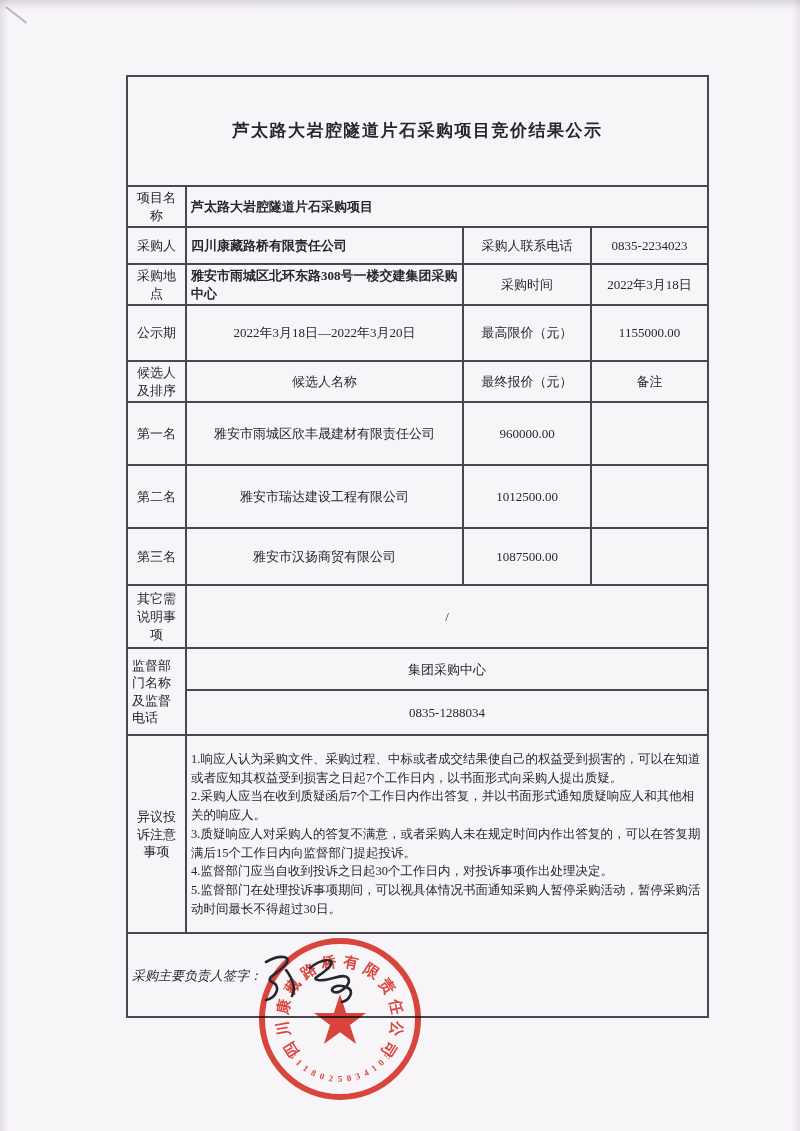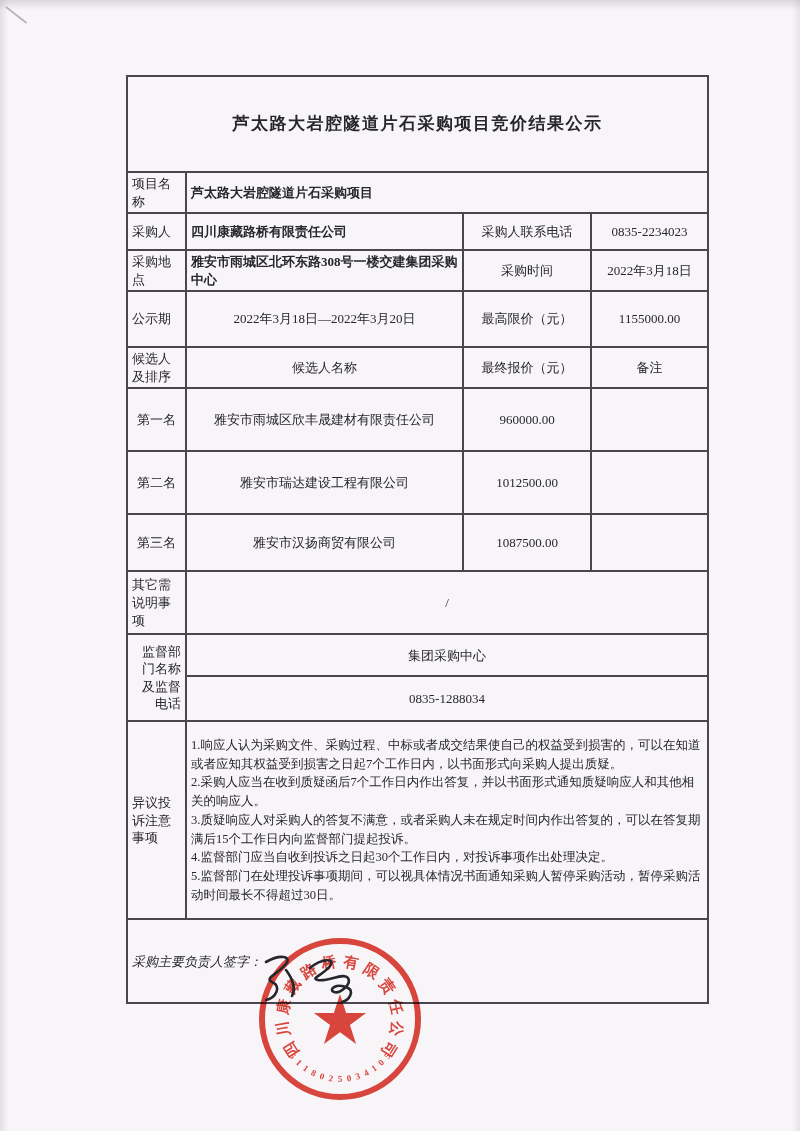--- a/index.html
+++ b/index.html
@@ -20,21 +20,21 @@
     border-collapse:collapse;table-layout:fixed;
     font-size:13px;line-height:1.35;
   }
   table.doc td{
     border:2px solid #49464e;padding:2px 4px;vertical-align:middle;
     overflow:hidden;
   }
   .title-cell{text-align:center;font-weight:bold;font-size:17px;letter-spacing:1.5px;}
   .c{text-align:center;}
   .l{text-align:left;font-weight:bold;}
-  .lbl{padding-left:3px;}
+  .lbl{padding-left:3px;text-align:center;}
   .notes{font-size:12.5px;line-height:1.5;padding:4px 6px;vertical-align:middle;margin-left:8px;}
   .notes div{margin:0;}
   .sig-cell{vertical-align:middle;padding-left:5px;font-style:italic;}
 
   
   .seal{
     position:absolute;left:259px;top:938px;width:162px;height:162px;
     mix-blend-mode:multiply;opacity:.92;z-index:3;
   }
   .seal-ring{
@@ -64,21 +64,21 @@
 
 <table class="doc">
   <colgroup>
       <col style="width:59px">
       <col style="width:277px">
       <col style="width:128px">
       <col style="width:117px">
     </colgroup>
 
   <tbody>
-      <tr style="height:96px">
+      <tr style="height:110px">
     <td colspan="4" class="title-cell">芦太路大岩腔隧道片石采购项目竞价结果公示</td>
   </tr>
 
   <tr style="height:36px">
     <td class="lbl">项目名称</td>
     <td colspan="3" class="l">芦太路大岩腔隧道片石采购项目</td>
   </tr>
 
   <tr style="height:37px">
     <td class="lbl">采购人</td>
@@ -128,21 +128,21 @@
     <td class="c">1087500.00</td>
     <td class="c"></td>
   </tr>
 
   <tr style="height:63px">
     <td class="lbl">其它需说明事项</td>
     <td colspan="3" class="c">/</td>
   </tr>
 
   <tr style="height:42px">
-    <td rowspan="2" class="lbl" style="text-align:right">监督部门名称及监督电话</td>
+    <td rowspan="2" class="lbl" style="text-align:left">监督部门名称及监督电话</td>
     <td colspan="3" class="c">集团采购中心</td>
   </tr>
   <tr style="height:45px">
     <td colspan="3" class="c">0835-1288034</td>
   </tr>
 
   <tr style="height:198px">
     <td class="lbl">异议投诉注意事项</td>
     <td colspan="3" class="notes">
       <div>1.响应人认为采购文件、采购过程、中标或者成交结果使自己的权益受到损害的，可以在知道或者应知其权益受到损害之日起7个工作日内，以书面形式向采购人提出质疑。</div>

